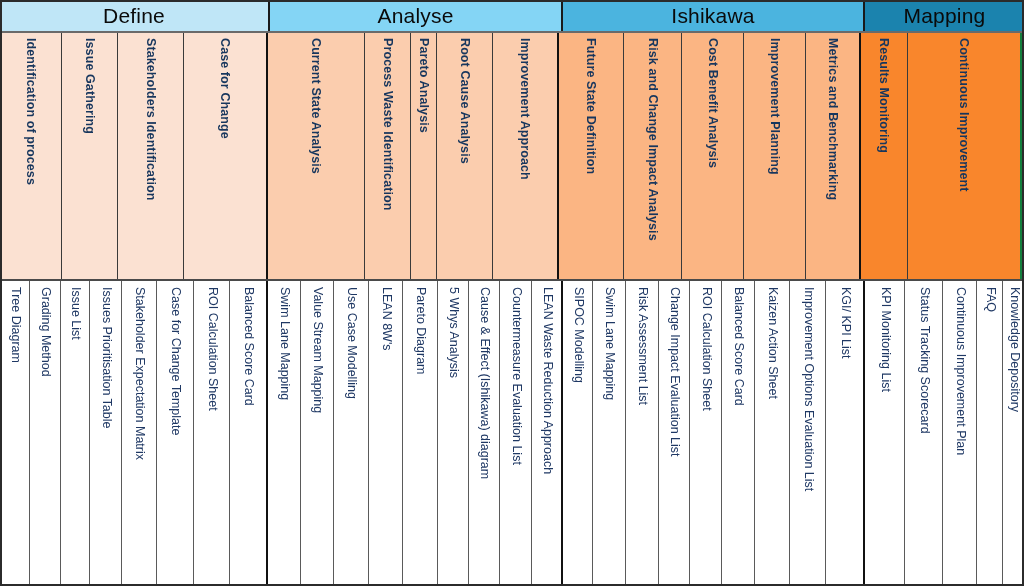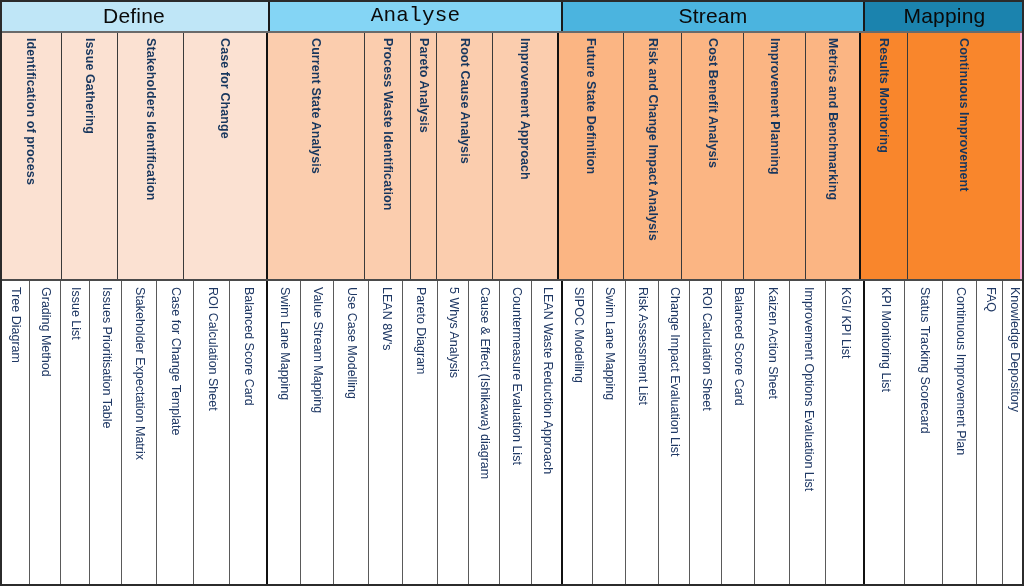--- a/index.html
+++ b/index.html
@@ -8,21 +8,21 @@
     width: 1024px; height: 586px;
     background: #ffffff;
     font-family: "Liberation Sans", sans-serif;
     overflow: hidden;
   }
   #board {
     position: relative;
     width: 1024px; height: 586px;
     display: flex;
     flex-direction: column;
-    background: #f9a8d4;
+    background: #15803d;
     justify-content: flex-end;
   }
 
   
   .phase-row {
     display: flex;
     height: 33px;
     flex: 0 0 33px;
     border-bottom: 2px solid #6a6a6a;
   }
@@ -112,25 +112,25 @@
 </style>
 </head>
 <body>
 
 <div id="board">
 
   <div class="phase-row">
       <div class="phase-cell" style="background: rgb(191, 230, 247); flex: 0 0 270px; width: 270px;">
         <span class="phase-label">Define</span>
       </div>
-      <div class="phase-cell" style="background: rgb(132, 213, 245); flex: 0 0 293px; width: 293px; font-family: Liberation Mono, monospace;">
+      <div class="phase-cell" style="background: rgb(132, 213, 245); flex: 0 0 293px; width: 293px;">
         <span class="phase-label">Analyse</span>
       </div>
       <div class="phase-cell" style="background: rgb(75, 180, 223); flex: 0 0 302px; width: 302px;">
-        <span class="phase-label">Stream</span>
+        <span class="phase-label">Ishikawa</span>
       </div>
       <div class="phase-cell" style="background: rgb(27, 131, 174); flex: 0 0 159px; width: 159px;">
         <span class="phase-label">Mapping</span>
       </div>
     </div>
 
   <div class="activity-row">
       <div class="activity-cell" style="background: rgb(251, 225, 210); flex: 0 0 62px; width: 62px;">
         <span class="vtext">Identification of process</span>
       </div>

